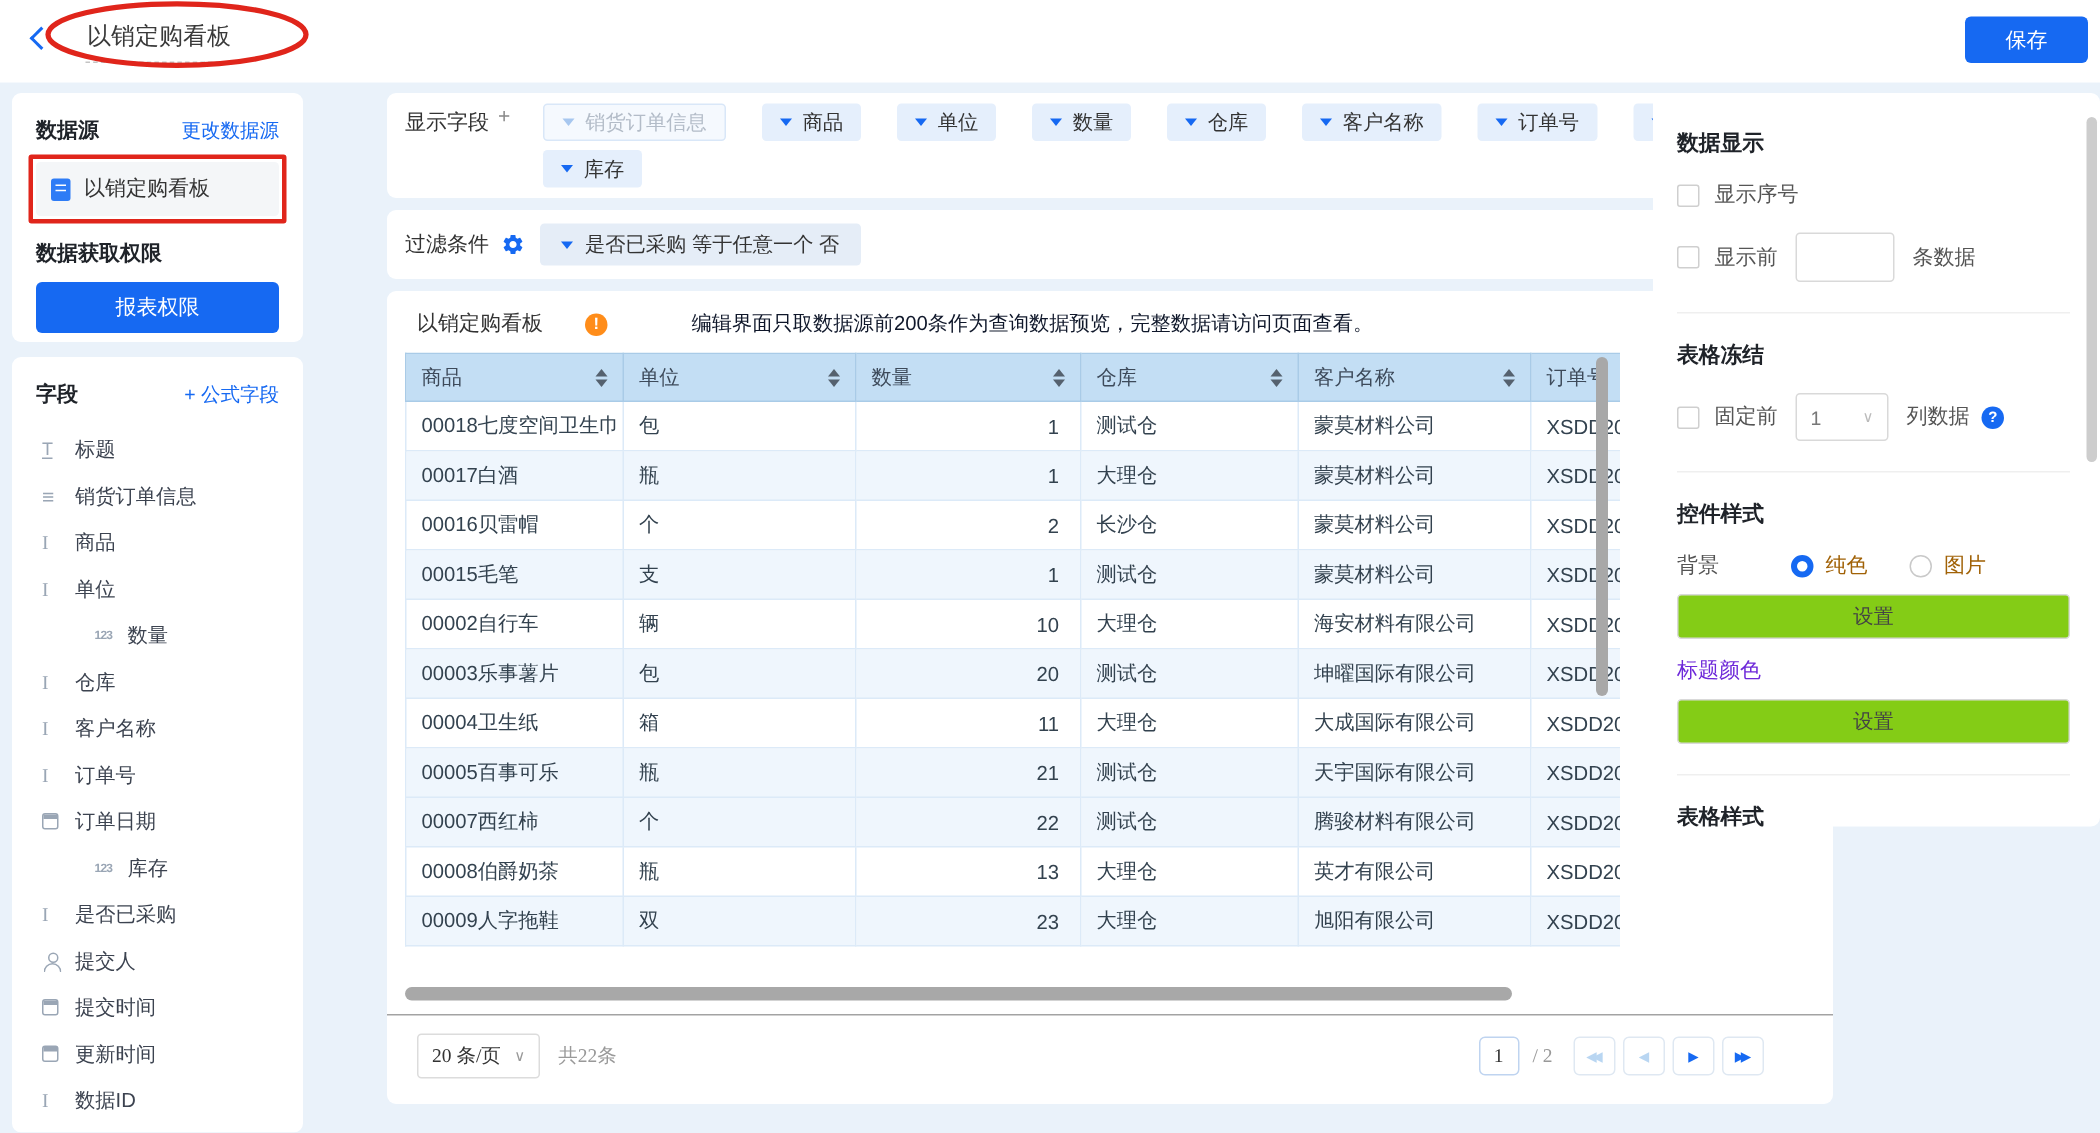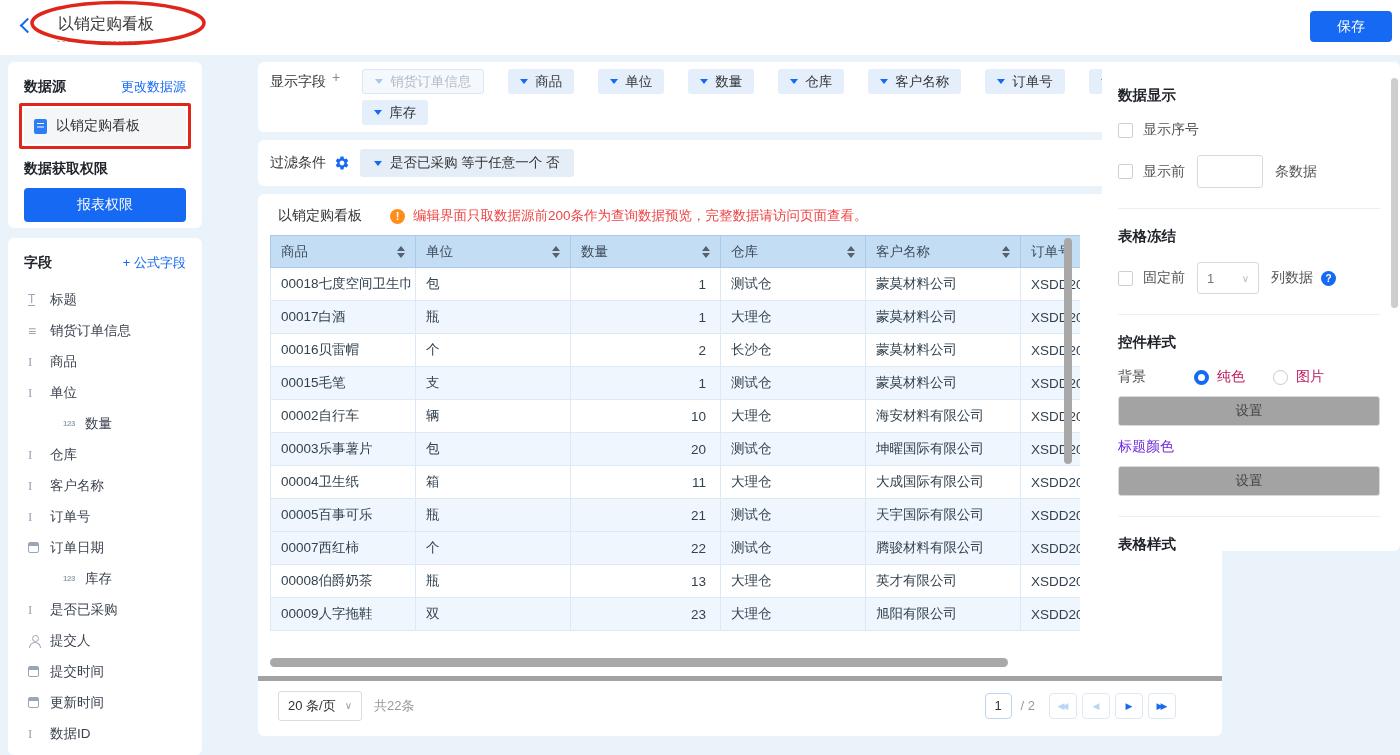--- a/index.html
+++ b/index.html
@@ -57,40 +57,40 @@
 
   .filter-card { height:46px; padding:0 12px; margin-bottom:8px; display:flex; align-items:center; }
   .gear { width:16px; height:16px; margin:0 10px 0 8px; cursor:pointer; flex:none; }
   .filter-tag { height:28px; display:inline-flex; align-items:center; padding:0 14px; background:#E5EDF7; border-radius:3px; font-size:13.5px; color:#333; cursor:pointer; }
   .filter-tag .caret { width:0; height:0; border-left:4.5px solid transparent; border-right:4.5px solid transparent; border-top:5.5px solid #1669F2; margin-right:8px; }
 
   .table-card { position:relative; height:542px; }
   .tbl-title-row { position:absolute; left:20px; top:13px; display:flex; align-items:center; }
   .tbl-title { color:#333; font-size:14px; }
   .warn-icon { width:15px; height:15px; border-radius:50%; background:#FF8D1A; color:#fff; font-size:11px; font-weight:bold; text-align:center; line-height:15px; margin:0 8px 0 28px; flex:none; }
-  .warn-text { color:#ef4444; font-size:13.5px; }
+  .warn-text { color:#0f172a; font-size:13.5px;margin-left:48px; }
   .sort-box { position:absolute; right:38px; top:8px; width:30px; height:30px; border:1px solid #ECECEC; border-radius:3px; color:#8A97A5; display:flex; align-items:center; justify-content:center; font-size:12px; cursor:pointer; letter-spacing:-2px; padding-right:2px; }
 
   .tbl-clip { position:absolute; left:12px; top:41px; width:810px; height:430px; overflow:hidden; }
   table.data { border-collapse:collapse; table-layout:fixed; width:870px; }
   table.data th { height:32px; background:#C3DEF4; border:1px solid #A9CBE7; font-weight:normal; font-size:13.5px; color:#3d4a5a; padding:0 10px; text-align:left; cursor:pointer; }
   .th-inner { display:flex; align-items:center; justify-content:space-between; }
   .sorter { display:inline-flex; flex-direction:column; gap:2px; }
   .sorter .up { width:0; height:0; border-left:4px solid transparent; border-right:4px solid transparent; border-bottom:5px solid #55616e; }
   .sorter .dn { width:0; height:0; border-left:4px solid transparent; border-right:4px solid transparent; border-top:5px solid #55616e; }
   table.data td { height:33px; border:1px solid #DCEAF8; font-size:13.5px; color:#33424f; padding:0 10px; white-space:nowrap; overflow:hidden; background:#fff; }
   table.data tr.alt td { background:#EFF6FD; }
   table.data td.num { text-align:right; padding-right:14px; }
 
   .vscroll { position:absolute; left:806px; top:44px; width:8px; height:385px; }
   .vscroll .thumb { width:8px; height:226px; background:#A8A8A8; border-radius:4px; }
   .hscroll { position:absolute; left:12px; top:464px; width:796px; height:9px; }
   .hscroll .thumb { width:738px; height:9px; background:#A8A8A8; border-radius:5px; }
 
-  .pager { position:absolute; left:0; right:0; top:482px; bottom:0; border-top:5px solid #a3a3a3; display:flex; align-items:center; justify-content:space-between; padding:0 46px 6px 20px; }
+  .pager { position:absolute; left:0; right:0; top:482px; bottom:0; border-top:1px solid #a3a3a3; display:flex; align-items:center; justify-content:space-between; padding:0 46px 6px 20px;font-family:Liberation Serif, serif; }
   .pager-left { display:flex; align-items:center; }
   .page-size { height:30px; border:1px solid #DCDCDC; border-radius:3px; display:inline-flex; align-items:center; padding:0 9px; font-size:13px; color:#333; cursor:pointer; }
   .page-size .sel-caret { margin-left:9px; color:#999; font-size:10px; }
   .total-count { margin-left:12px; color:#999; font-size:13px; }
   .pager-right { display:flex; align-items:center; gap:5px; }
   .page-box { width:27px; height:26px; border:1px solid #BFD4F0; border-radius:4px; text-align:center; line-height:24px; font-size:13px; color:#333; background:#fff; cursor:text; }
   .page-total { color:#999; font-size:13px; margin:0 9px 0 4px; }
   .pg-btn { width:28px; height:26px; border:1px solid #DFE8F2; border-radius:4px; background:#fff; display:inline-flex; align-items:center; justify-content:center; font-size:9px; cursor:pointer; }
   .pg-btn.dis { color:#B9D6F2; }
   .pg-btn.en { color:#1669F2; }
@@ -102,23 +102,23 @@
   .rp-row { display:flex; align-items:center; margin-top:16px; color:#555; font-size:14px; }
   .checkbox { width:15px; height:15px; border:1px solid #CFCFCF; border-radius:2px; background:#fff; margin-right:10px; flex:none; cursor:pointer; }
   .rp-input { width:66px; height:33px; border:1px solid #D9D9D9; border-radius:3px; margin:0 12px; background:#fff; font-family:inherit; font-size:13px; padding:0 8px; color:#333; }
   .rp-select { width:62px; height:32px; border:1px solid #D9D9D9; border-radius:3px; margin:0 12px; display:inline-flex; align-items:center; justify-content:space-between; padding:0 9px; color:#777; font-size:13px; cursor:pointer; }
   .rp-select .sel-caret { color:#bbb; font-size:10px; }
   .q-icon { width:15px; height:15px; border-radius:50%; background:#1669F2; color:#fff; font-size:10px; font-weight:bold; text-align:center; line-height:15px; margin-left:8px; cursor:pointer; }
   .divider { border-top:1px solid #EFEFEF; margin:20px 0 18px 0; }
   .radio { width:15px; height:15px; border-radius:50%; margin-right:8px; flex:none; cursor:pointer; }
   .radio.on { border:4.5px solid #1669F2; background:#fff; }
   .radio.off { border:1px solid #C9C9C9; background:#fff; }
-  .radio-lbl { margin-right:28px; color:#be185d; }
+  .radio-lbl { margin-right:28px; color:#a16207; }
   .bg-label { width:76px; color:#555; }
-  .set-btn { width:100%; height:30px; border:1px solid #D9D9D9; border-radius:3px; background:#a3a3a3; font-size:13.5px; color:#444; margin-top:10px; cursor:pointer; font-family:inherit; }
+  .set-btn { width:100%; height:30px; border:1px solid #D9D9D9; border-radius:3px; background:#84cc16; font-size:13.5px; color:#444; margin-top:10px; cursor:pointer; font-family:inherit; }
   .rp-sub { margin-top:12px; color:#6d28d9; font-size:14px; }
   .swatch { margin-top:8px; width:100%; height:28px; background:#AFD7E9; border:1px solid #D8D8D8; border-radius:2px; cursor:pointer; }
   .panel-scroll { position:absolute; right:2px; top:16px; width:7px; height:230px; background:#CDCDCD; border-radius:4px; }
 </style>
 </head>
 <body>
 
 <div class="app">
 
   <header class="topbar">

